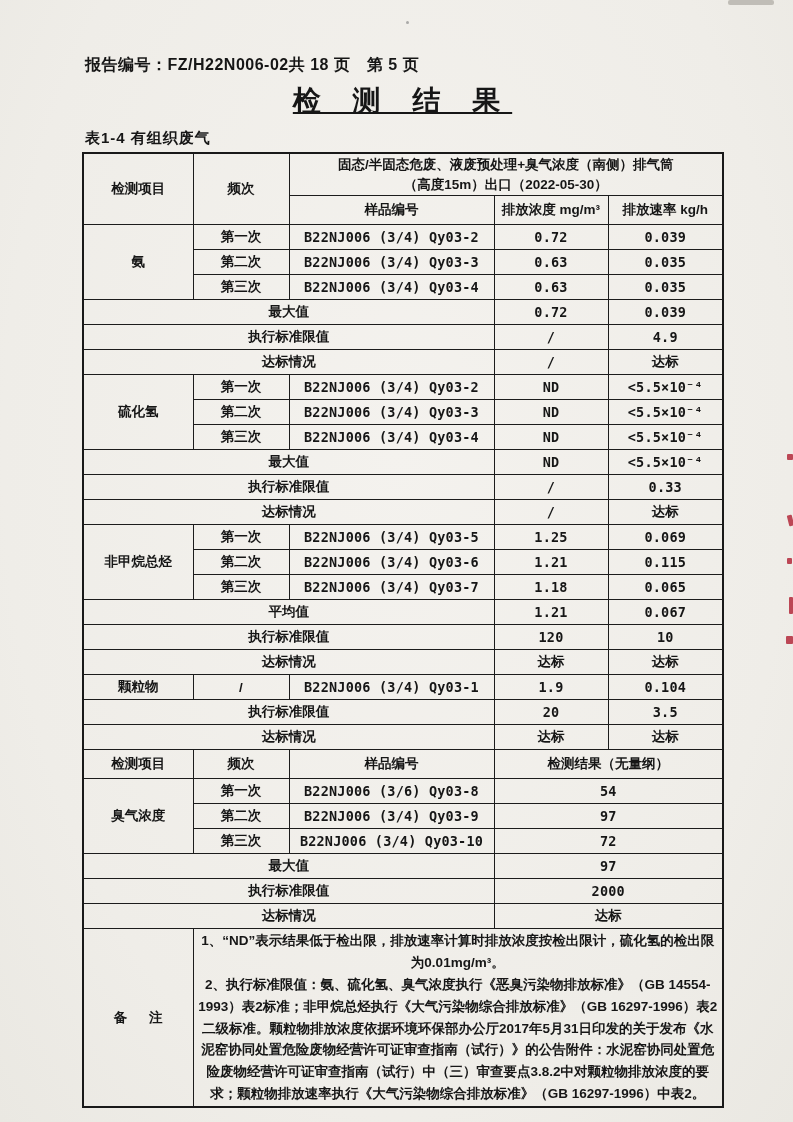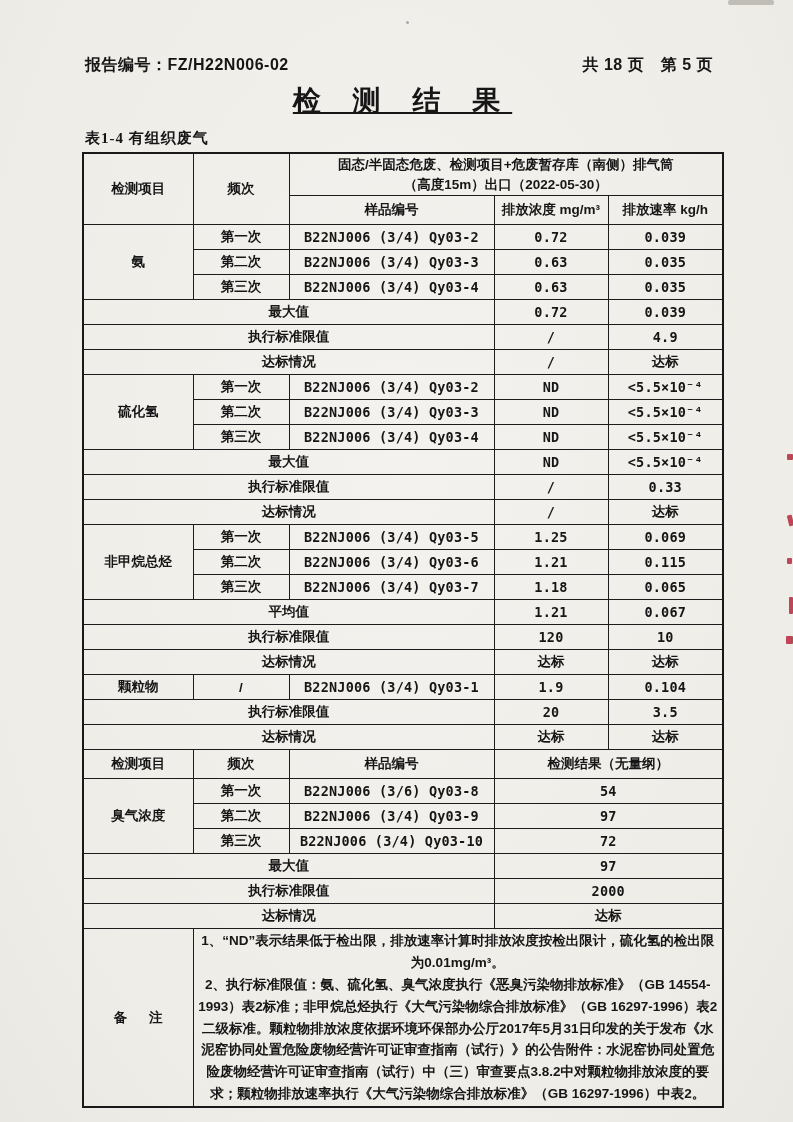--- a/index.html
+++ b/index.html
@@ -5,32 +5,32 @@
   html,body{margin:0;padding:0;}
   body{
     width:793px;height:1122px;position:relative;overflow:hidden;
     background:radial-gradient(ellipse at 50% 40%, #f4f2ee 0%, #efede8 70%, #eae8e2 100%);
     font-family:"Liberation Sans", sans-serif;
     color:#161616;
   }
   .page{position:absolute;inset:0;}
   .doc-header{
     position:absolute;top:55px;left:85px;width:628px;
-    display:flex;justify-content:space-between;align-items:baseline;
+    display:flex;align-items:baseline;
     font-size:16px;font-weight:bold;letter-spacing:.5px;
   }
   .doc-title{
     position:absolute;top:82px;left:0;width:100%;
     text-align:center;font-size:28px;font-weight:bold;letter-spacing:12px;
     text-indent:12px;
     text-decoration:underline;
   }
   .table-caption{
     position:absolute;top:129px;left:85px;
-    font-size:15px;font-weight:bold;letter-spacing:1px;font-family:Liberation Serif, serif;
+    font-size:15px;font-weight:bold;letter-spacing:1px;
   }
   table.results{
     position:absolute;top:152px;left:82px;width:640px;
     border-collapse:collapse;table-layout:fixed;
     border:2.5px solid #191919;
   }
   table.results td{
     border:1.5px solid #1c1c1c;
     text-align:center;vertical-align:middle;
     padding:1px 3px;
@@ -78,21 +78,21 @@
         <col style="width:205px">
         <col style="width:114px">
         <col style="width:115px">
     </colgroup>
     <tbody>
 
     <tr class="rh1">
       <td rowspan="2">检测项目</td>
       <td rowspan="2">频次</td>
       <td colspan="3" class="stack">
-        <div>固态/半固态危废、检测项目+危废暂存库（南侧）排气筒</div>
+        <div>固态/半固态危废、液废预处理+臭气浓度（南侧）排气筒</div>
         <div>（高度15m）出口（2022-05-30）</div>
       </td>
     </tr>
     <tr class="rh2">
       <td>样品编号</td>
       <td>排放浓度 mg/m³</td>
       <td>排放速率 kg/h</td>
     </tr>
 
     <tr class="run">

